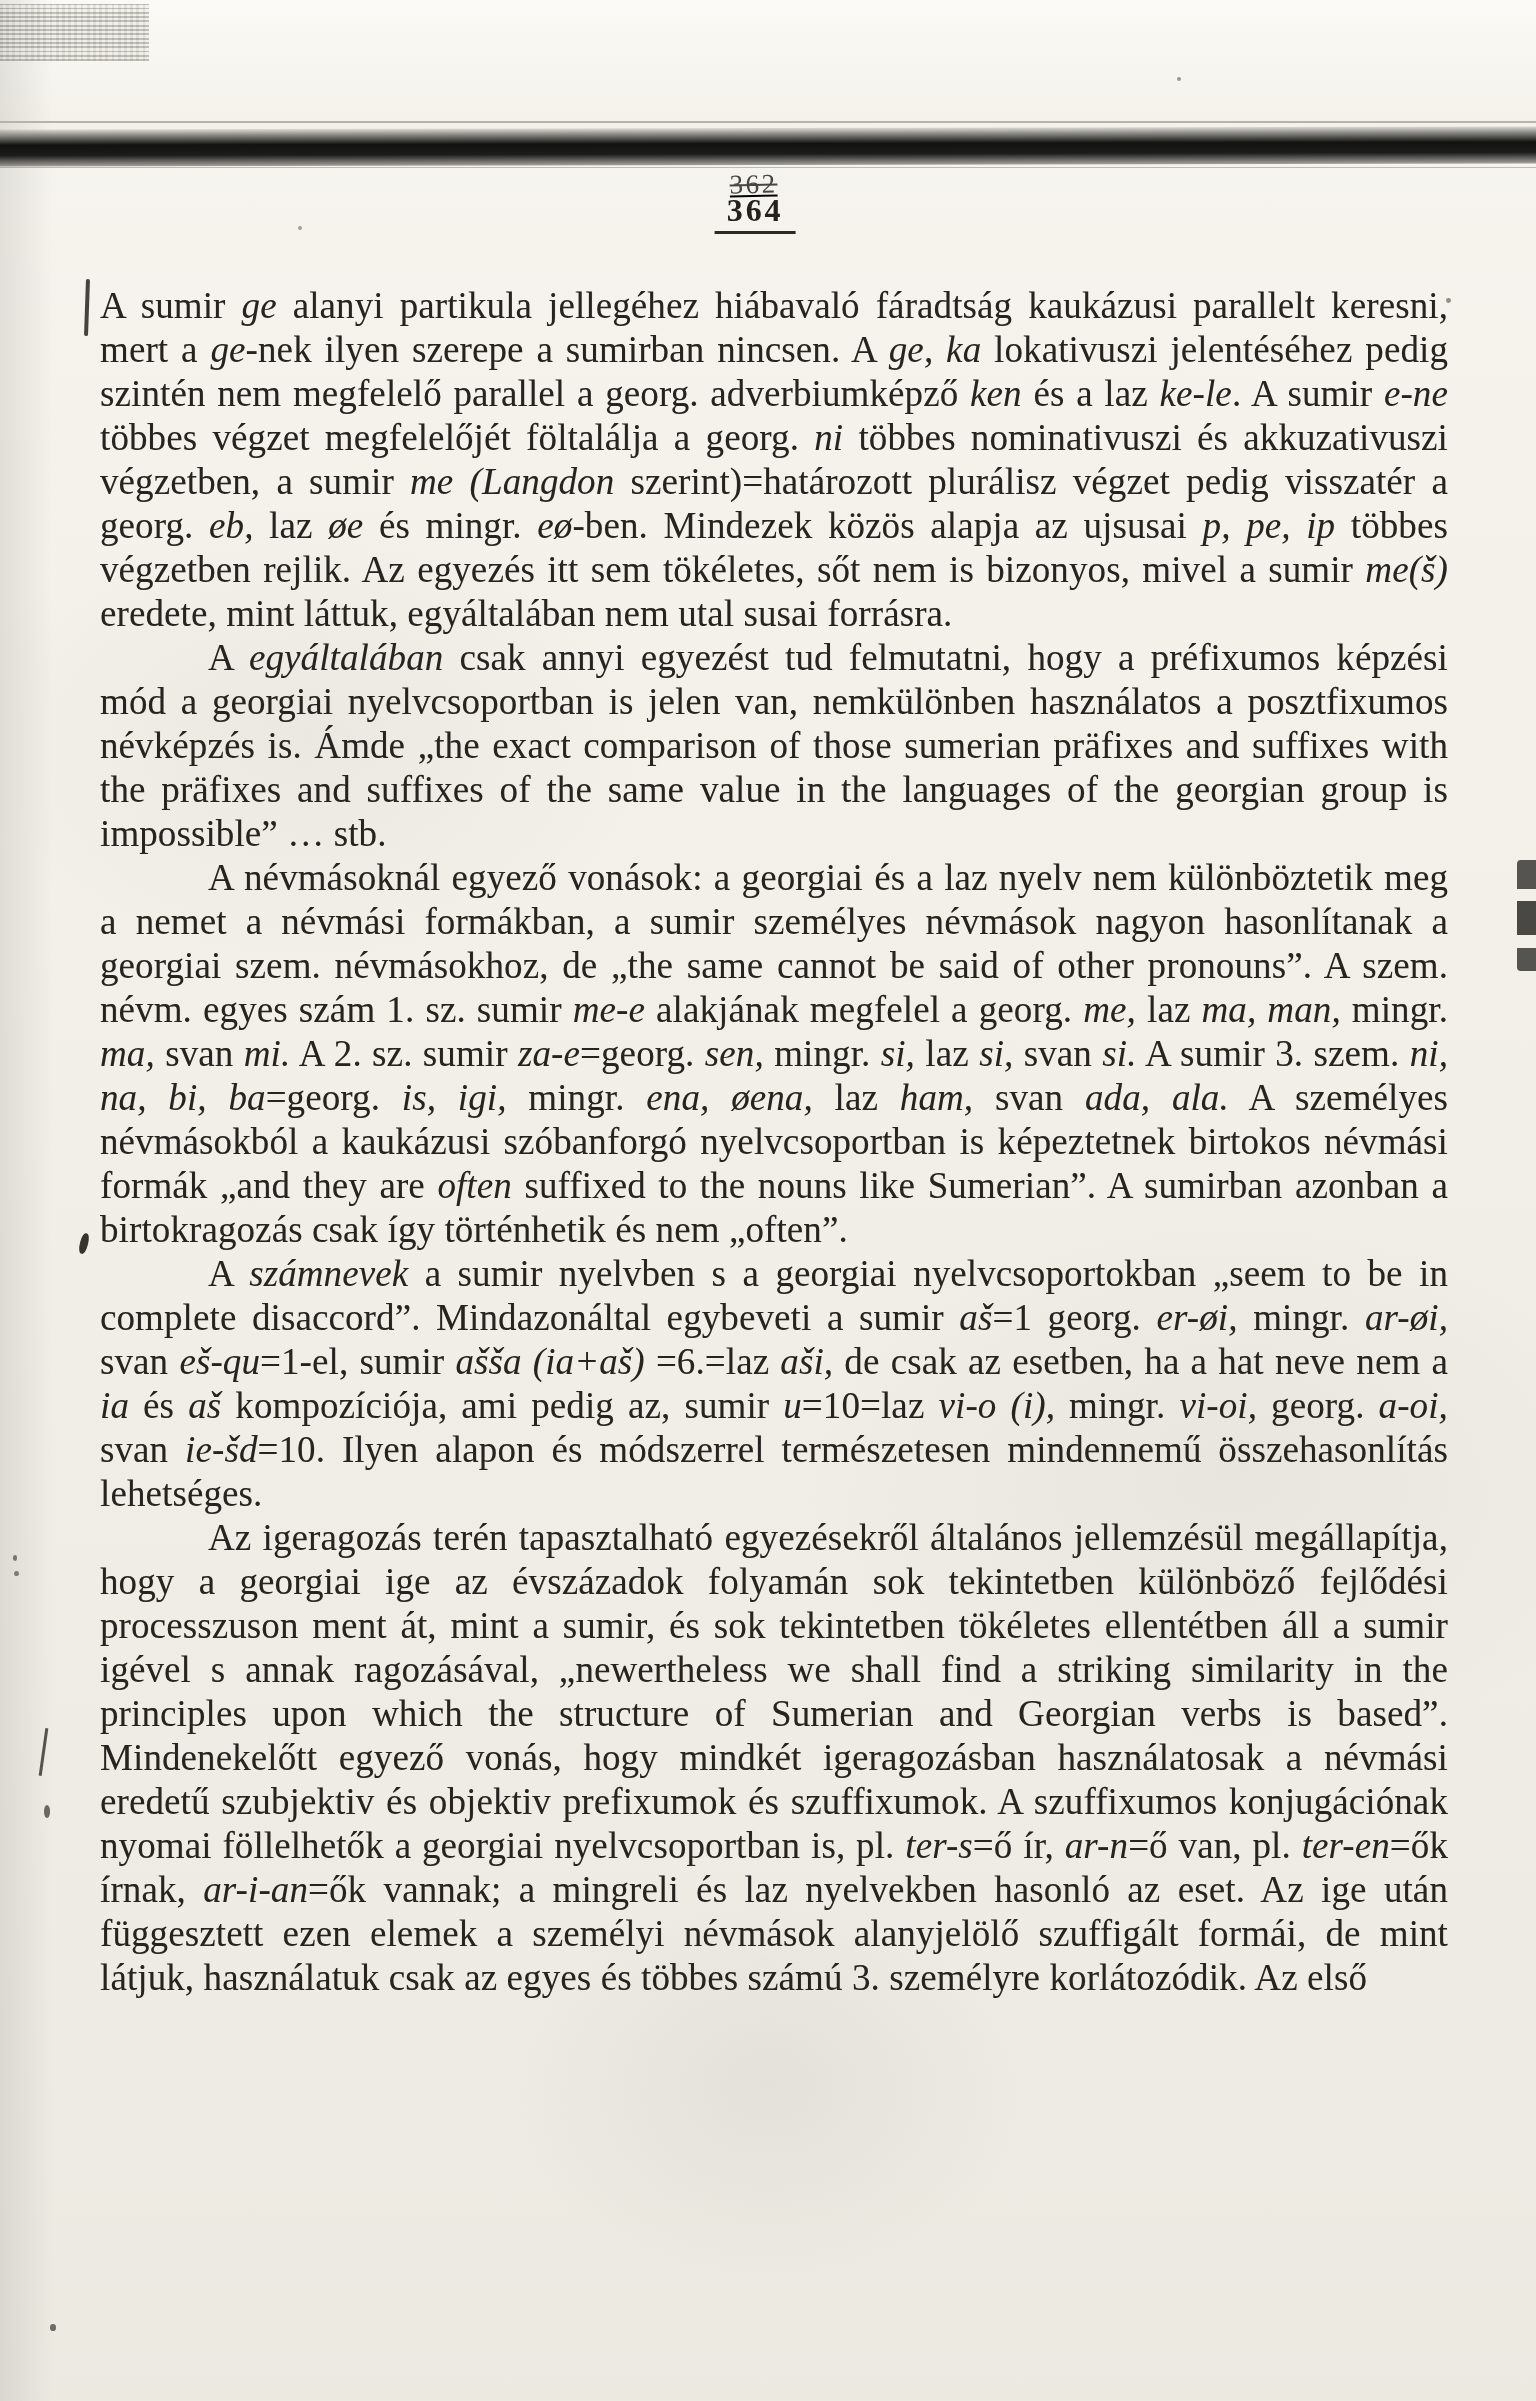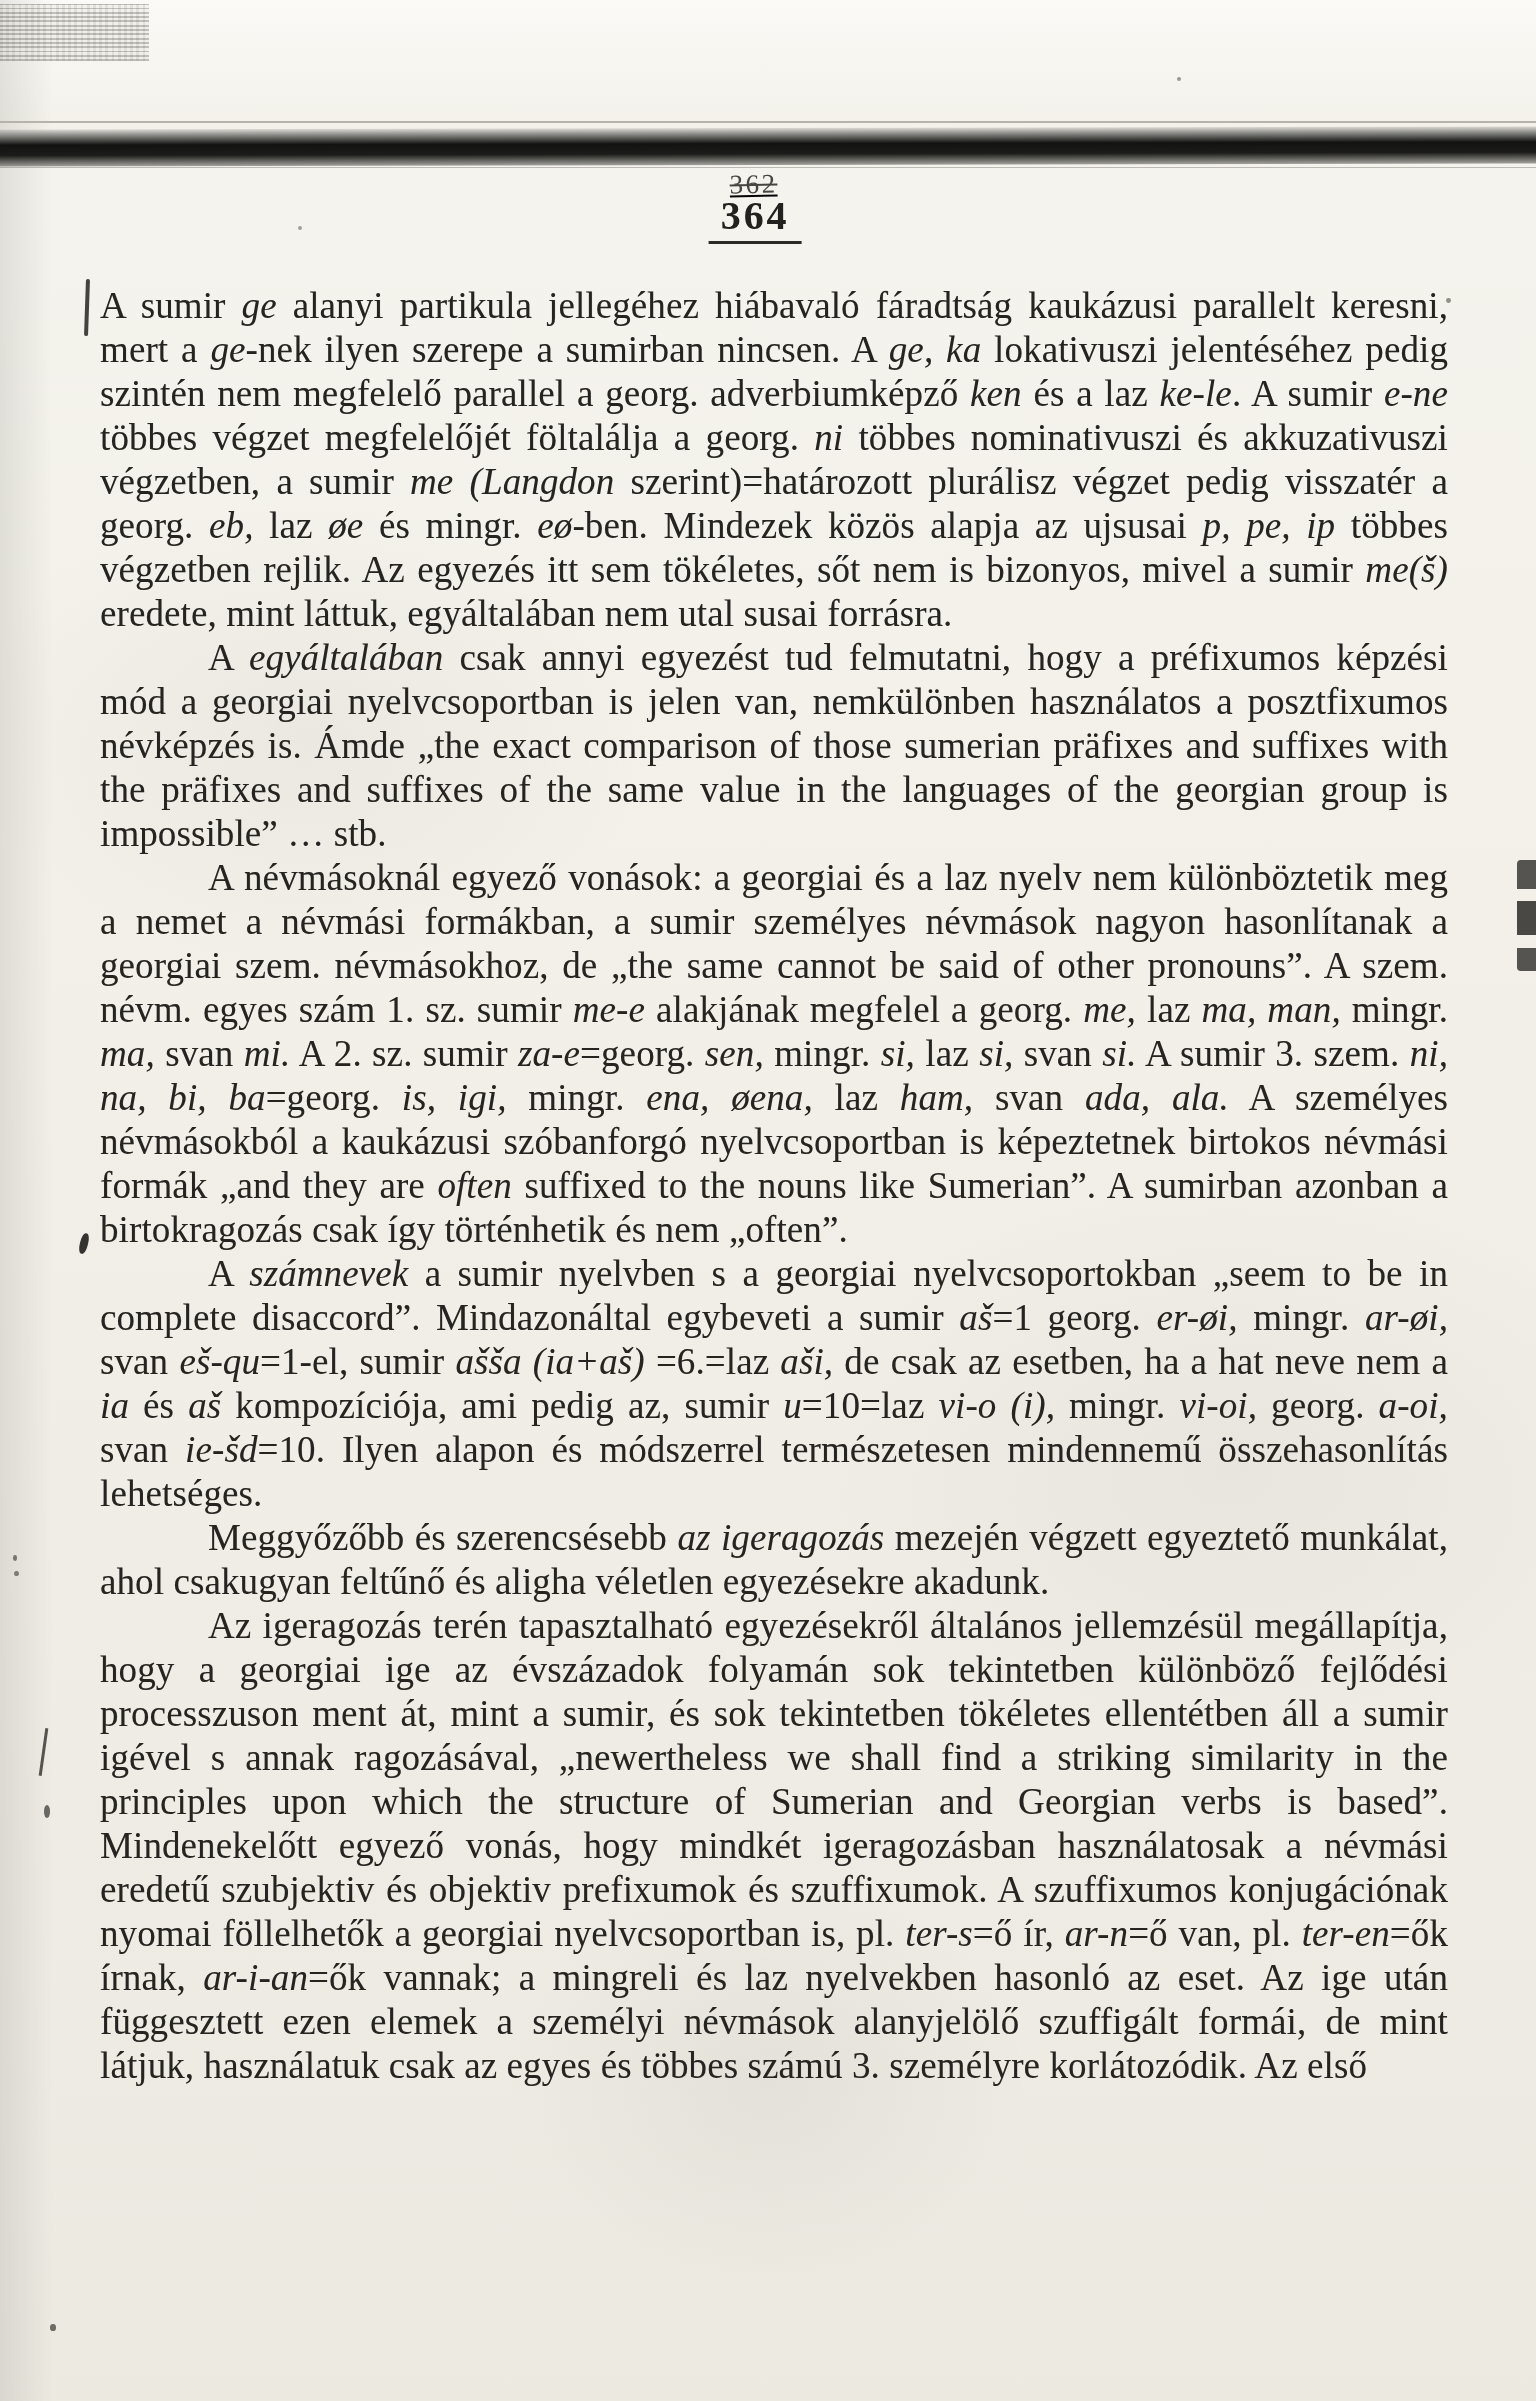--- a/index.html
+++ b/index.html
@@ -41,21 +41,21 @@
 
   
   .pagenum-block{position:absolute;top:169px;left:0;width:100%;text-align:center;}
   .pagenum-inner{display:inline-block;transform:translateX(-13.4px);text-decoration:underline;}
   .struck{
     font-size:27px;color:#47453f;letter-spacing:2.4px;
     text-decoration:line-through;text-decoration-thickness:2.4px;
     margin-bottom:-7.7px;transform:translateX(-1.9px) rotate(-1deg);
   }
   .pagenum{
-    font-size:40px;font-weight:bold;color:#23211d;letter-spacing:2.9px;
+    font-size:32px;font-weight:bold;color:#23211d;letter-spacing:2.9px;
     border-bottom:3.4px solid #2c2a26;padding:0 12.5px 1.9px;display:inline-block;
   }
 
   
   .text-block{position:absolute;left:100px;top:262px;width:1348px;margin-top:22px;}
   p.para{
     margin:0;text-align:justify;font-size:37px;line-height:44px;color:#262420;
     letter-spacing:0.1px;hyphens:auto;-webkit-hyphens:auto;
     text-shadow:0.2px 0.3px 0 rgba(45,43,38,.22);
   }
@@ -99,21 +99,20 @@
     <div class="struck">362</div>
     <div class="pagenum">364</div>
   </div>
 </div>
 
 <main class="text-block" id="paras" lang="hu">
     <p class="para">A sumir <i>ge</i> alanyi partikula jellegéhez hiábavaló fáradtság kaukázusi parallelt keresni, mert a <i>ge</i>-nek ilyen szerepe a sumirban nincsen. A <i>ge, ka</i> lokativuszi jelentéséhez pedig szintén nem megfelelő parallel a georg. adverbiumképző <i>ken</i> és a laz <i>ke-le</i>. A sumir <i>e-ne</i> többes végzet megfelelőjét föltalálja a georg. <i>ni</i> többes nominativuszi és akkuzativuszi végzetben, a sumir <i>me</i> <i>(Langdon</i> szerint)=határozott plurálisz végzet pedig visszatér a georg. <i>eb,</i> laz <i>øe</i> és mingr. <i>eø</i>-ben. Mindezek közös alapja az ujsusai <i>p, pe, ip</i> többes végzetben rejlik. Az egyezés itt sem tökéletes, sőt nem is bizonyos, mivel a sumir <i>me(š)</i> eredete, mint láttuk, egyáltalában nem utal susai forrásra.</p>
     <p class="para indent">A <i>egyáltalában</i> csak annyi egyezést tud felmutatni, hogy a préfixumos képzési mód a georgiai nyelvcsoportban is jelen van, nemkülönben használatos a posztfixumos névképzés is. Ámde „the exact comparison of those sumerian präfixes and suffixes with the präfixes and suffixes of the same value in the languages of the georgian group is impossible” … stb.</p>
     <p class="para indent">A névmásoknál egyező vonások: a georgiai és a laz nyelv nem különböztetik meg a nemet a névmási formákban, a sumir személyes névmások nagyon hasonlítanak a georgiai szem. névmásokhoz, de „the same cannot be said of other pronouns”. A szem. névm. egyes szám 1. sz. sumir <i>me-e</i> alakjának megfelel a georg. <i>me,</i> laz <i>ma, man,</i> mingr. <i>ma,</i> svan <i>mi.</i> A 2. sz. sumir <i>za-e</i>=georg. <i>sen,</i> mingr. <i>si,</i> laz <i>si,</i> svan <i>si.</i> A sumir 3. szem. <i>ni, na, bi, ba</i>=georg. <i>is, igi,</i> mingr. <i>ena, øena,</i> laz <i>ham,</i> svan <i>ada, ala.</i> A személyes névmásokból a kaukázusi szóbanforgó nyelvcsoportban is képeztetnek birtokos névmási formák „and they are <i>often</i> suffixed to the nouns like Sumerian”. A sumirban azonban a birtokragozás csak így történhetik és nem „often”.</p>
     <p class="para indent">A <i>számnevek</i> a sumir nyelvben s a georgiai nyelvcsoportokban „seem to be in complete disaccord”. Mindazonáltal egybeveti a sumir <i>aš</i>=1 georg. <i>er-øi,</i> mingr. <i>ar-øi,</i> svan <i>eš-qu</i>=1-el, sumir <i>ašša (ia+aš)</i> =6.=laz <i>aši,</i> de csak az esetben, ha a hat neve nem a <i>ia</i> és <i>aš</i> kompozíciója, ami pedig az, sumir <i>u</i>=10=laz <i>vi-o (i),</i> mingr. <i>vi-oi,</i> georg. <i>a-oi,</i> svan <i>ie-šd</i>=10. Ilyen alapon és módszerrel természetesen mindennemű összehasonlítás lehetséges.</p>
-    <p class="para indent">Meggyőzőbb és szerencsésebb <i>az igeragozás</i> mezején végzett egyeztető munkálat, ahol csakugyan feltűnő és aligha véletlen egyezésekre akadunk.</p>
     <p class="para indent">Az igeragozás terén tapasztalható egyezésekről általános jellemzésül megállapítja, hogy a georgiai ige az évszázadok folyamán sok tekintetben különböző fejlődési processzuson ment át, mint a sumir, és sok tekintetben tökéletes ellentétben áll a sumir igével s annak ragozásával, „newertheless we shall find a striking similarity in the principles upon which the structure of Sumerian and Georgian verbs is based”. Mindenekelőtt egyező vonás, hogy mindkét igeragozásban használatosak a névmási eredetű szubjektiv és objektiv prefixumok és szuffixumok. A szuffixumos konjugációnak nyomai föllelhetők a georgiai nyelvcsoportban is, pl. <i>ter-s</i>=ő ír, <i>ar-n</i>=ő van, pl. <i>ter-en</i>=ők írnak, <i>ar-i-an</i>=ők vannak; a mingreli és laz nyelvekben hasonló az eset. Az ige után függesztett ezen elemek a személyi névmások alanyjelölő szuffigált formái, de mint látjuk, használatuk csak az egyes és többes számú 3. személyre korlátozódik. Az első</p>
   </main>
 
 <div class="mark mark-bar1"></div>
 <div class="mark mark-apostrophe"></div>
 <div class="mark mark-slash"></div>
 <div class="mark mark-dot1"></div>
 <div class="mark mark-dot2"></div>
 <div class="mark mark-dot3"></div>
 <div class="mark mark-dot4"></div>

